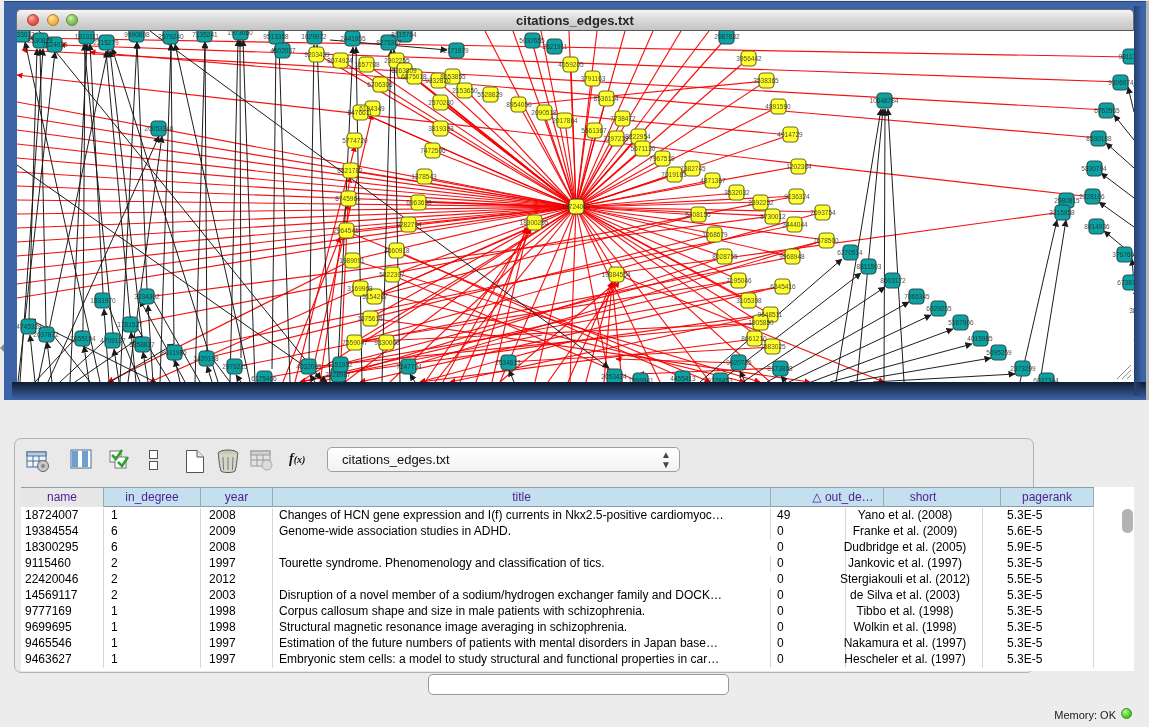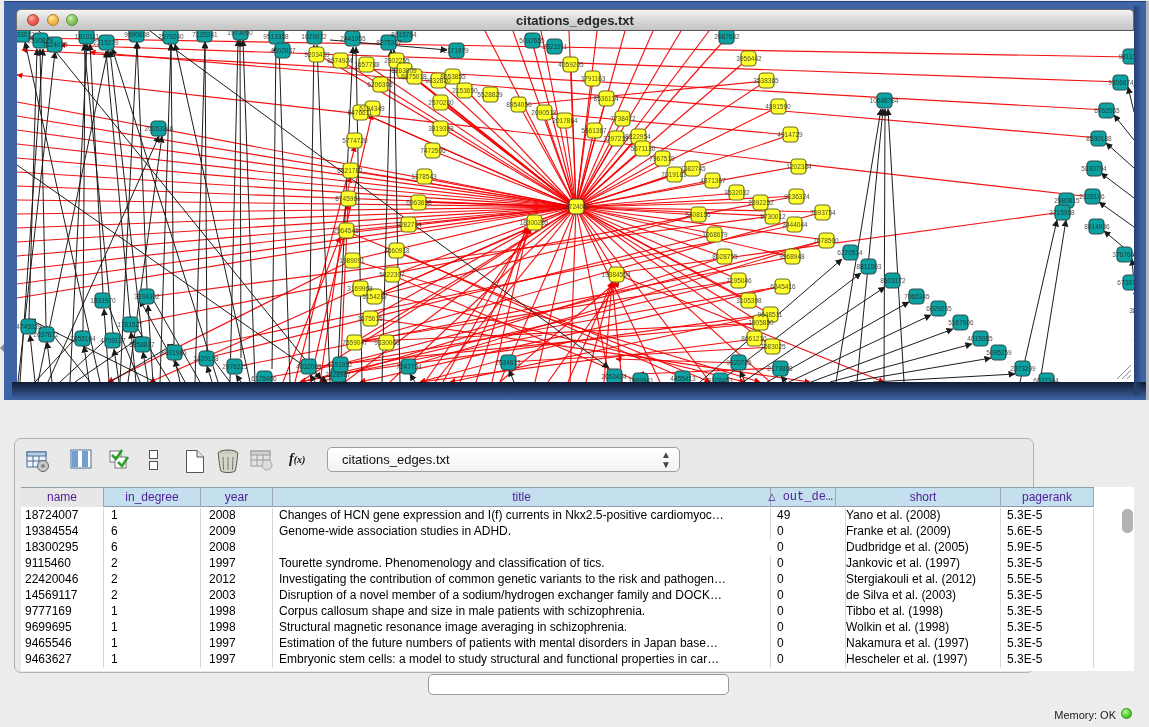--- a/index.html
+++ b/index.html
@@ -40,21 +40,21 @@
 #thead { position:absolute; left:0; top:0; width:1073px; height:20px; background:#c4e0ef; border-top:1px solid #8d9ea9; border-bottom:1px solid #8d9ea9; }
 .th { position:absolute; top:0; height:19px; font-size:12px; color:#4c1d95; text-align:center; line-height:19px; border-right:1px solid #9aa9b4; }
 #tbody { position:absolute; left:0; top:21px; width:1073px; }
 .tr { position:relative; height:16px; font-size:12px; color:#000; white-space:nowrap; }
 .c { position:absolute; top:0; height:16px; line-height:15px; overflow:hidden; border-right:1px solid #d7d7d7; }
 .c0 { left:0; width:83px; padding-left:4px; }
 .c1 { left:83px; width:97px; padding-left:7px; }
 .c2 { left:180px; width:72px; padding-left:8px; }
 .c3 { left:252px; width:498px; padding-left:6px; }
 .c4 { left:750px; width:75px; padding-left:6px; }
-.c5 { left:825px; width:155px; }
+.c5 { left:807px; width:155px; text-align:center; }
 .c6 { left:980px; width:93px; padding-left:6px; }
 #vsb { position:absolute; left:1101px; top:22px; width:11px; height:24px; background:#b3b3b3; border-radius:5px; }
 #tabs { position:absolute; left:428px; top:274px; height:21px; display:flex; border:1px solid #989898; border-radius:5px; overflow:hidden; background:#fff; }
 .tab { height:100%; font-size:13px; line-height:19px; padding:0 14px; color:#1c1c1c; background:linear-gradient(#ffffff,#ededed); border-right:1px solid #b5b5b5;margin-top:20px; }
 .tab.sel { background:linear-gradient(#9b9b9b,#6d6d6d); color:#fff; }
 #mem { position:absolute; right:33px; top:309px; font-size:11px; color:#1c1c1c; }
 #memdot { position:absolute; right:17px; top:308px; width:11px; height:11px; border-radius:50%;
   background:radial-gradient(circle at 35% 30%, #b9f59a, #55d32c 55%, #2fa412); border:1px solid #2f8f16; }
 </style></head>
 <body>
@@ -673,21 +673,21 @@
       <div id="combo">
           <div class="txt">citations_edges.txt</div>
           <div class="arr">▲<br>▼</div>
         </div>
       <div id="tbl">
         <div id="thead">
           <div class="th" style="left:0;width:83px;background:#e7e7e7;">name</div>
           <div class="th" style="left:83px;width:97px;">in_degree</div>
           <div class="th" style="left:180px;width:72px;">year</div>
           <div class="th" style="left:252px;width:498px;">title</div>
-          <div class="th" style="left:740px;width:75px;text-align:left;font-family:Liberation Mono, monospace;">&nbsp;△ out_de…</div>
+          <div class="th" style="left:788px;width:75px;text-align:left;">&nbsp;△ out_de…</div>
           <div class="th" style="left:825px;width:155px;">short</div>
           <div class="th" style="left:980px;width:93px;">pagerank</div>
         </div>
         <div id="tbody">
             <div class="tr">
               <div class="c c0">18724007</div>
               <div class="c c1">1</div>
               <div class="c c2">2008</div>
               <div class="c c3">Changes of HCN gene expression and I(f) currents in Nkx2.5-positive cardiomyoc…</div>
               <div class="c c4">49</div>
@@ -717,21 +717,20 @@
               <div class="c c2">1997</div>
               <div class="c c3">Tourette syndrome. Phenomenology and classification of tics.</div>
               <div class="c c4">0</div>
               <div class="c c5">Jankovic et al. (1997)</div>
               <div class="c c6">5.3E-5</div>
             </div>
             <div class="tr">
               <div class="c c0">22420046</div>
               <div class="c c1">2</div>
               <div class="c c2">2012</div>
-              <div class="c c3">Investigating the contribution of common genetic variants to the risk and pathogen…</div>
               <div class="c c4">0</div>
               <div class="c c5">Stergiakouli et al. (2012)</div>
               <div class="c c6">5.5E-5</div>
             </div>
             <div class="tr">
               <div class="c c0">14569117</div>
               <div class="c c1">2</div>
               <div class="c c2">2003</div>
               <div class="c c3">Disruption of a novel member of a sodium/hydrogen exchanger family and DOCK…</div>
               <div class="c c4">0</div>

